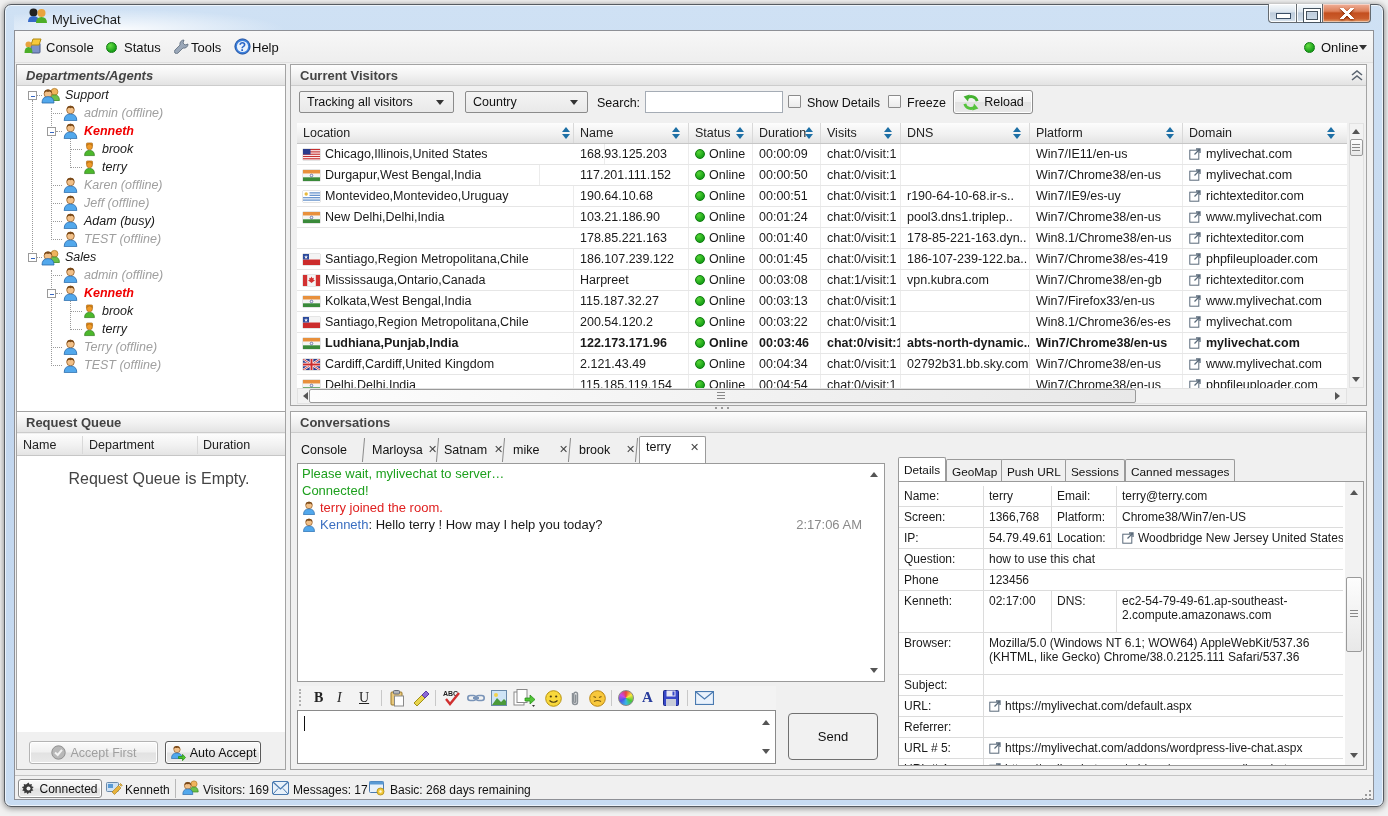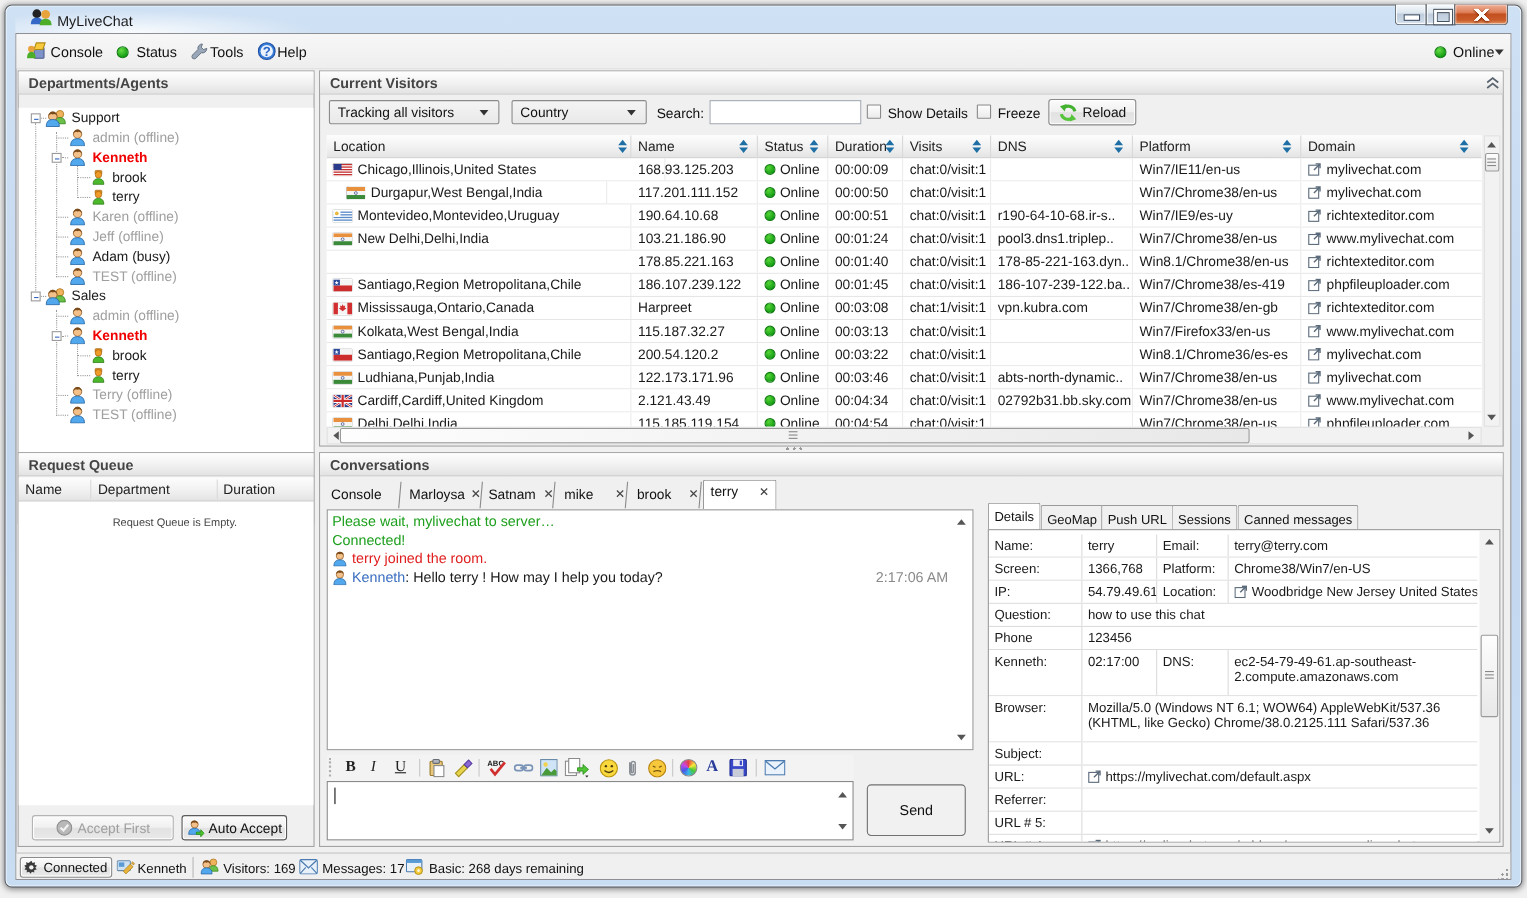--- a/index.html
+++ b/index.html
@@ -35,21 +35,21 @@
   filter:drop-shadow(0 1px 1px #7e2805); }
 #content { position:absolute; left:14px; top:30px; width:1360px; height:770px;
   background:#f0f0f0; border:1px solid #8e9096; }
 #menubar { position:absolute; left:15px; top:31px; width:1358px; height:32px;
   background:linear-gradient(180deg,#f7f7f7,#eeeeee); border-bottom:1px solid #e0e0e0; color:#111; }
 .mtext { position:absolute; top:9px; font-size:13px; color:#111; }
 .panel { position:absolute; background:#f0f0f0; border:1px solid #a3a3a3; }
 .phead { height:21px; background:linear-gradient(180deg,#fefefe 0%,#f2f2f2 50%,#e3e3e3 100%);
   border-bottom:1px solid #cccccc; font-weight:bold; font-size:13px; color:#444;
   padding:3px 0 0 9px; position:relative; }
-#deptPanel  { left:16px;  top:64px;  width:270px;  height:412px; }
+#deptPanel  { left:16px;  top:64px;  width:270px;  height:412px;font-style:italic; }
 #visPanel   { left:290px; top:64px;  width:1077px; height:342px; }
 #queuePanel { left:16px;  top:411px; width:270px;  height:359px; }
 #convPanel  { left:290px; top:411px; width:1077px; height:359px; }
 #statusbar { position:absolute; left:15px; top:775px; width:1358px; height:24px;
   border-top:1px solid #c4c4c4; background:#f0f0f0; font-size:12px; color:#111; }
 
 .sorticon { display:inline-block; width:9px; height:12px; position:relative; }
 .sorticon::before { content:""; position:absolute; left:0; top:0;
   border-left:4.5px solid transparent; border-right:4.5px solid transparent; border-bottom:5px solid #1d6fa5; }
 .sorticon::after { content:""; position:absolute; left:0; bottom:0;
@@ -149,21 +149,21 @@
   <path d="M10 1 a4 4 0 0 0 -4 5 l-5 5 a1.5 1.5 0 0 0 3 3 l5 -5 a4 4 0 0 0 5 -4 l-3 1 l-2 -2 l1 -3 z" fill="#9aa7b8" stroke="#5c6a7a" stroke-width="0.8"></path>
 </svg>
 
 <svg class="abs" style="left:234px;top:38px" width="17" height="17" viewBox="0 0 17 17">
   <circle cx="8.5" cy="8.5" r="7.6" fill="#3a7edb" stroke="#1d4fa0"></circle>
   <circle cx="8.5" cy="8.5" r="5.6" fill="#eaf2fc"></circle>
   <text x="8.5" y="13" text-anchor="middle" font-size="12" font-weight="bold" fill="#2a66c8" font-family="Liberation Sans">?</text>
 </svg>
 <div class="panel" id="deptPanel">
     <div class="phead">Departments/Agents</div>
-<div class="abs" style="left:0;top:21px;right:0;bottom:0;background:#fff;margin-top:12px;">
+<div class="abs" style="left:0;top:21px;right:0;bottom:0;background:#fff;">
 
   <div class="vdot" style="left:15px;top:14px;height:158px;"></div>
   <div class="vdot" style="left:34px;top:22px;height:132px;"></div>
   <div class="vdot" style="left:53px;top:50px;height:32px;"></div>
   <div class="vdot" style="left:34px;top:184px;height:96px;"></div>
   <div class="vdot" style="left:53px;top:212px;height:32px;"></div>
   <div class="hdot" style="left:20px;top:9px;width:5px;"></div>
   <div class="hdot" style="left:34px;top:27px;width:11px;"></div>
   <div class="hdot" style="left:39px;top:45px;width:6px;"></div>
   <div class="hdot" style="left:53px;top:63px;width:12px;"></div>
@@ -357,21 +357,21 @@
 <div class="vc vsep" style="left:456px;width:68px;">00:00:09</div>
 <div class="vc vsep" style="left:524px;width:80px;">chat:0/visit:1</div>
 <div class="vc vsep" style="left:604px;width:129px;"></div>
 <div class="vc vsep" style="left:733px;width:153px;">Win7/IE11/en-us</div>
 <div class="vc" style="left:886px;width:164px;"><svg width="12" height="12" viewBox="0 0 12 12" style="vertical-align:-2px;margin-right:5px;">
             <rect x="0.8" y="2.2" width="9" height="9" fill="#fff" stroke="#5a6a7a"></rect>
             <path d="M5.5 6.5 L10.5 1.5 M7 1 h4 v4" fill="none" stroke="#5a6a7a" stroke-width="1.3"></path>
           </svg>mylivechat.com</div>
 </div>
 <div class="vrow" style="top:42px;">
-<div class="vc vsep" style="left:12px;width:243px;"><svg class="flag" style="left:6px;top:5px" width="17" height="11" viewBox="0 0 17 11">
+<div class="vc vsep" style="left:0;width:243px;"><svg class="flag" style="left:6px;top:5px" width="17" height="11" viewBox="0 0 17 11">
             <rect width="17" height="3.7" fill="#e8903c"></rect>
             <rect y="3.7" width="17" height="3.6" fill="#f4f4f4"></rect>
             <rect y="7.3" width="17" height="3.7" fill="#3a8a3a"></rect>
             <circle cx="8.5" cy="5.5" r="1.3" fill="none" stroke="#283888" stroke-width="0.6"></circle>
           </svg><span style="margin-left:22px;">Durgapur,West Bengal,India</span></div>
 <div class="vc vsep" style="left:277px;width:115px;">117.201.111.152</div>
 <div class="vc vsep" style="left:392px;width:64px;"><span class="sdot"></span><span style="margin-left:14px;">Online</span></div>
 <div class="vc vsep" style="left:456px;width:68px;">00:00:50</div>
 <div class="vc vsep" style="left:524px;width:80px;">chat:0/visit:1</div>
 <div class="vc vsep" style="left:604px;width:129px;"></div>
@@ -499,21 +499,21 @@
 <div class="vc vsep" style="left:392px;width:64px;"><span class="sdot"></span><span style="margin-left:14px;">Online</span></div>
 <div class="vc vsep" style="left:456px;width:68px;">00:03:22</div>
 <div class="vc vsep" style="left:524px;width:80px;">chat:0/visit:1</div>
 <div class="vc vsep" style="left:604px;width:129px;"></div>
 <div class="vc vsep" style="left:733px;width:153px;">Win8.1/Chrome36/es-es</div>
 <div class="vc" style="left:886px;width:164px;"><svg width="12" height="12" viewBox="0 0 12 12" style="vertical-align:-2px;margin-right:5px;">
             <rect x="0.8" y="2.2" width="9" height="9" fill="#fff" stroke="#5a6a7a"></rect>
             <path d="M5.5 6.5 L10.5 1.5 M7 1 h4 v4" fill="none" stroke="#5a6a7a" stroke-width="1.3"></path>
           </svg>mylivechat.com</div>
 </div>
-<div class="vrow" style="top:210px;">
+<div class="vrow" style="top:210px;font-weight:bold;">
 <div class="vc vsep" style="left:0;width:277px;"><svg class="flag" style="left:6px;top:5px" width="17" height="11" viewBox="0 0 17 11">
             <rect width="17" height="3.7" fill="#e8903c"></rect>
             <rect y="3.7" width="17" height="3.6" fill="#f4f4f4"></rect>
             <rect y="7.3" width="17" height="3.7" fill="#3a8a3a"></rect>
             <circle cx="8.5" cy="5.5" r="1.3" fill="none" stroke="#283888" stroke-width="0.6"></circle>
           </svg><span style="margin-left:22px;">Ludhiana,Punjab,India</span></div>
 <div class="vc vsep" style="left:277px;width:115px;">122.173.171.96</div>
 <div class="vc vsep" style="left:392px;width:64px;"><span class="sdot"></span><span style="margin-left:14px;">Online</span></div>
 <div class="vc vsep" style="left:456px;width:68px;">00:03:46</div>
 <div class="vc vsep" style="left:524px;width:80px;">chat:0/visit:1</div>
@@ -578,21 +578,21 @@
 <div class="panel" id="queuePanel">
     <div class="phead">Request Queue</div>
 <div class="abs" style="left:0;top:22px;width:268px;height:22px;background:linear-gradient(180deg,#fdfdfd 0%,#f1f1f1 55%,#e4e4e4 100%);border-bottom:1px solid #c6c6c6;">
   <div class="abs" style="left:6px;top:4px;font-size:12.5px;color:#222;">Name</div>
   <div class="abs" style="left:72px;top:4px;font-size:12.5px;color:#222;">Department</div>
   <div class="abs" style="left:186px;top:4px;font-size:12.5px;color:#222;">Duration</div>
   <div class="abs" style="left:65px;top:2px;width:1px;height:18px;background:#d9d9d9;"></div>
   <div class="abs" style="left:180px;top:2px;width:1px;height:18px;background:#d9d9d9;"></div>
 </div>
 <div class="abs" style="left:0;top:44px;width:268px;height:276px;background:#fff;">
-  <div class="abs" style="left:0;width:284px;top:14px;text-align:center;font-size:10px;color:#444;">Request Queue is Empty.</div>
+  <div class="abs" style="left:0;width:284px;top:14px;text-align:center;font-size:16px;color:#444;">Request Queue is Empty.</div>
 </div>
 <div class="btn" style="left:12px;top:329px;width:129px;height:23px;color:#9f9f9f;border-color:#b4b4b4;">
   <svg width="15" height="15" viewBox="0 0 15 15" style="margin-right:5px;">
         <circle cx="7.5" cy="7.5" r="6.7" fill="#b8b8b8" stroke="#909090"></circle>
         <path d="M4 7.5 L6.7 10 L11 4.8" fill="none" stroke="#f2f2f2" stroke-width="2"></path>
       </svg>
   Accept First</div>
 <div class="btn" style="left:148px;top:329px;width:96px;height:23px;border-color:#5a5a5a;">
   <svg width="16" height="16" viewBox="0 0 16 16" style="margin-right:4px;">
         <circle cx="7" cy="4.5" r="3.2" fill="#f2c088" stroke="#9a6228" stroke-width="0.7"></circle>
@@ -764,20 +764,24 @@
 <div class="drow" style="top:193px;height:21px;">
 <div class="dc dcb" style="left:0px;width:85px;">Subject:</div>
 <div class="dc" style="left:85px;width:359px;"></div>
 </div>
 <div class="drow" style="top:235px;height:21px;">
 <div class="dc dcb" style="left:0px;width:85px;">Referrer:</div>
 <div class="dc" style="left:85px;width:359px;"></div>
 </div>
 <div class="drow" style="top:256px;height:21px;">
 <div class="dc dcb" style="left:0px;width:85px;">URL # 5:</div>
+<div class="dc" style="left:85px;width:359px;"><svg width="12" height="12" viewBox="0 0 12 12" style="vertical-align:-2px;margin-right:4px;">
+            <rect x="0.8" y="2.2" width="9" height="9" fill="#fff" stroke="#5a6a7a"></rect>
+            <path d="M5.5 6.5 L10.5 1.5 M7 1 h4 v4" fill="none" stroke="#5a6a7a" stroke-width="1.3"></path>
+          </svg>https://mylivechat.com/addons/wordpress-live-chat.aspx</div>
 </div>
 <div class="drow" style="top:277px;height:21px;">
 <div class="dc dcb" style="left:0px;width:85px;">URL # 4:</div>
 <div class="dc" style="left:85px;width:359px;"><svg width="12" height="12" viewBox="0 0 12 12" style="vertical-align:-2px;margin-right:4px;">
             <rect x="0.8" y="2.2" width="9" height="9" fill="#fff" stroke="#5a6a7a"></rect>
             <path d="M5.5 6.5 L10.5 1.5 M7 1 h4 v4" fill="none" stroke="#5a6a7a" stroke-width="1.3"></path>
           </svg>https://mylivechat.com/addons/squarespace-live-chat.aspx</div>
 </div>
 <div class="sbtrack" style="left:446px;top:0;width:18px;height:285px;border:none;background:#f2f2f2;"></div>
 <div class="arr up" style="left:451px;top:8px;"></div>

